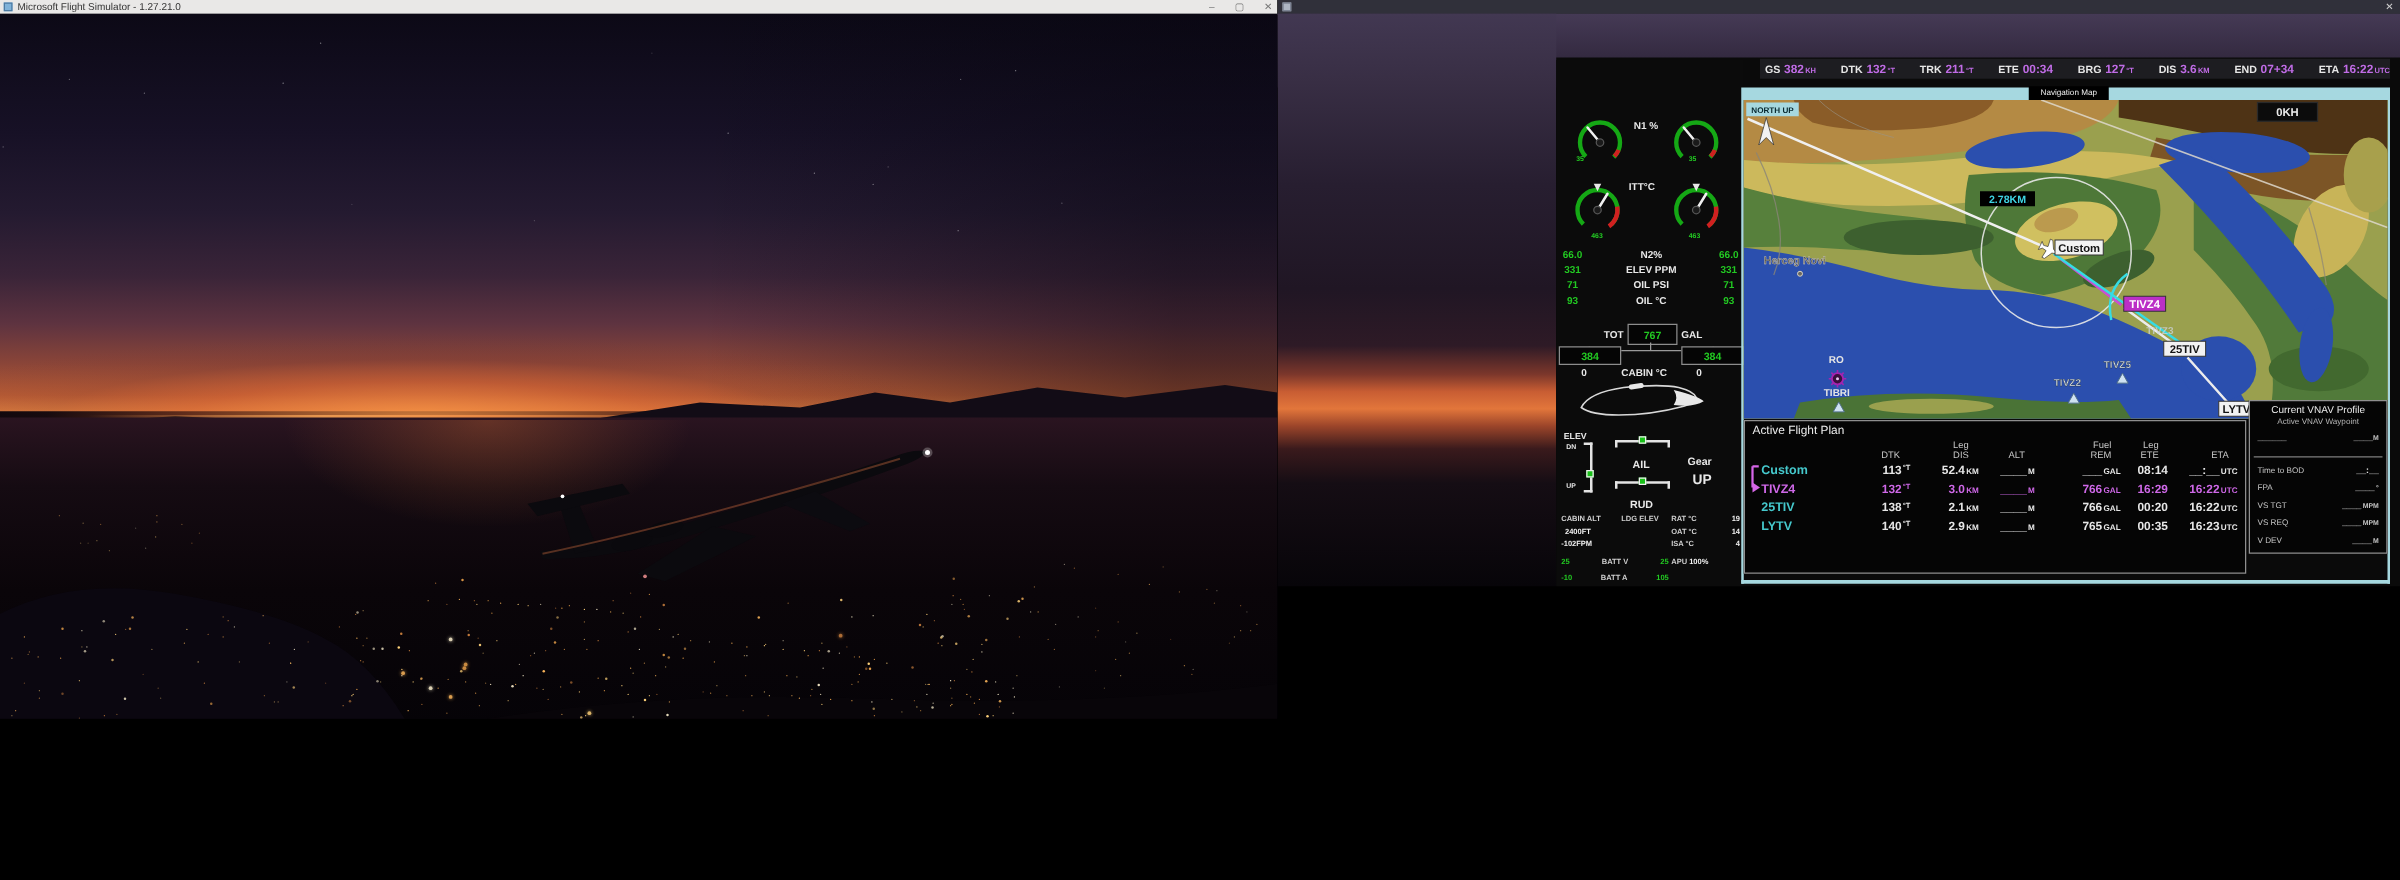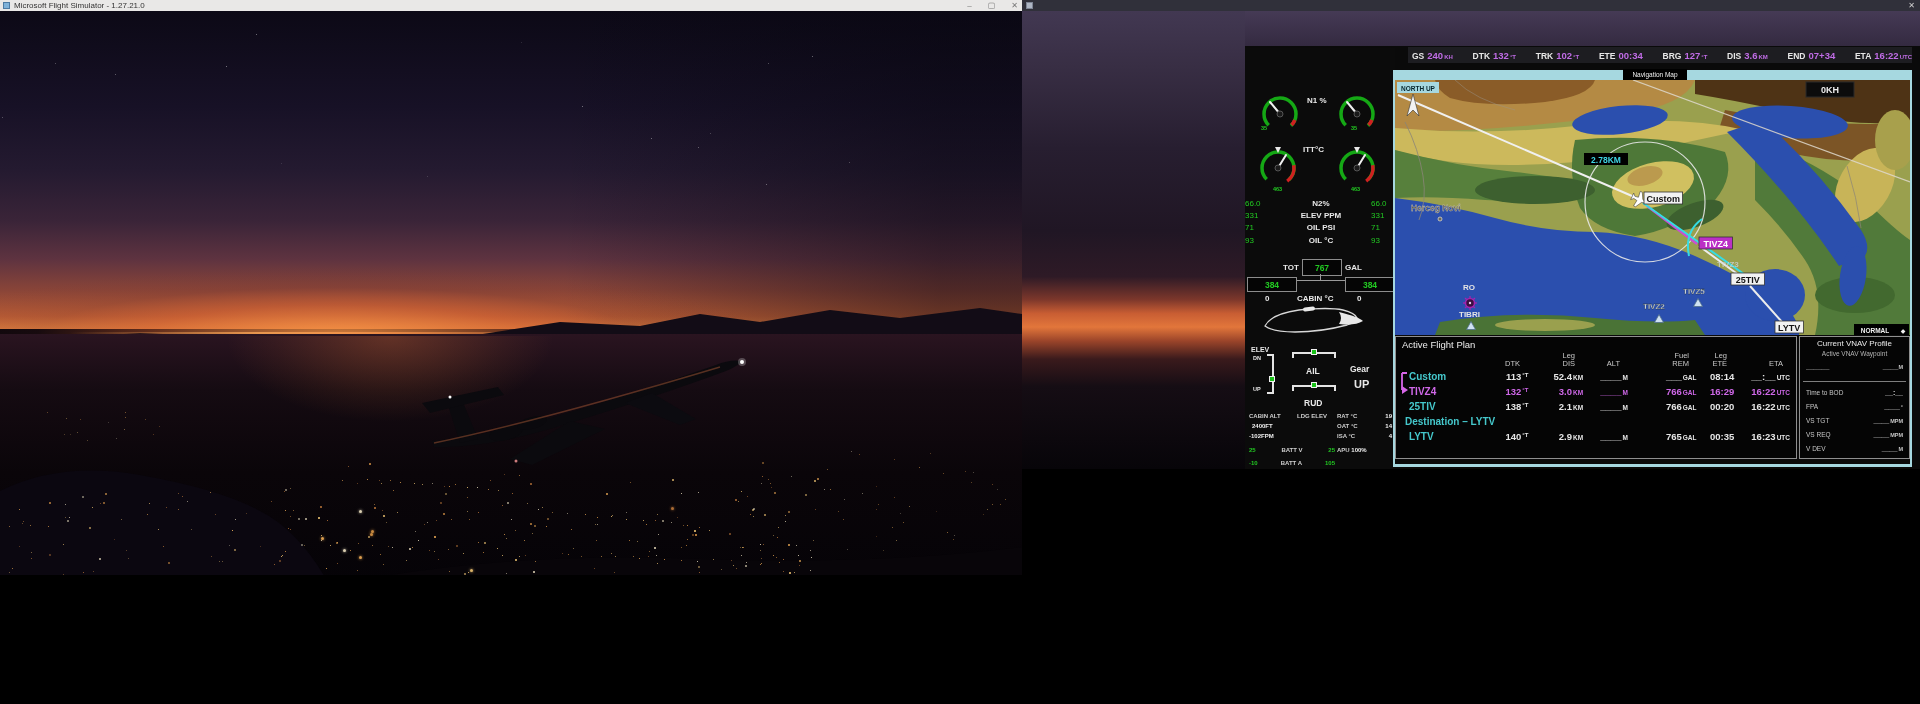--- a/index.html
+++ b/index.html
@@ -55,21 +55,21 @@
   .navf i{font-style:normal;font-weight:bold;font-size:9.5px;color:#c06ce6;}
   .navf em{font-style:normal;font-weight:bold;font-size:6px;color:#c06ce6;margin-left:1px;}
 
   
   .engine{position:absolute;left:223px;top:48px;width:150px;height:421px;background:#0b0b0b;overflow:hidden;}
   .eg{position:absolute;font-weight:bold;white-space:nowrap;}
   .eg-lab{color:#e8e8e8;font-size:8px;}
   .eg-tiny{font-size:5.5px;color:#22c922;}
   #engrows{position:absolute;left:0;top:149px;width:150px;}
   .erow{position:relative;height:12.4px;display:flex;align-items:center;}
-  .erow .ev{width:26px;text-align:left;color:#22c922;font-size:8px;font-weight:normal;}
+  .erow .ev{width:26px;text-align:center;color:#22c922;font-size:8px;font-weight:bold;}
   .erow .ev.r{width:24px;margin-left:0;}
   .erow .el{flex:1;text-align:center;color:#e8e8e8;font-size:8px;font-weight:bold;}
   .fbox{position:absolute;border:1px solid #8d8d8d;color:#22c922;font-weight:bold;font-size:8.5px;
         display:flex;align-items:center;justify-content:center;background:#050505;}
   .fline{position:absolute;background:#9a9a9a;}
   .scale-h{position:absolute;height:2px;background:#e4e4e4;}
   .scale-v{position:absolute;width:2px;background:#e4e4e4;}
   .tick{position:absolute;background:#e4e4e4;}
   .marker{position:absolute;width:6px;height:6px;background:#18c018;border:1px solid #f0f0f0;box-sizing:border-box;}
   .st{position:absolute;font-size:6px;color:#cfcfcf;font-weight:bold;white-space:nowrap;}
@@ -97,21 +97,21 @@
   .fprow .cname{text-align:left;padding-left:9px;font-size:10px;}
   .fprow .u{font-size:6.5px;font-weight:bold;margin-left:1px;}
   .fprow .sup{position:relative;top:-3px;font-size:6px;}
   .c-cyan{color:#45c8cc;}
   .c-white{color:#e6e6e6;}
   .c-mag{color:#cf68e8;}
   .fp-section{padding-left:5px;color:#45c8cc;font-size:10px;font-weight:bold;}
   #fpbracket{position:absolute;left:1px;top:33px;}
 
   
-  .vnav{position:absolute;left:777px;top:336px;width:111px;height:123px;background:#050505;
+  .vnav{position:absolute;left:777px;top:320px;width:111px;height:123px;background:#050505;
         border:1px solid #8f8f8f;box-sizing:border-box;}
   .vn-title{position:absolute;left:0;top:2px;width:109px;text-align:center;font-size:8px;color:#eaeaea;white-space:nowrap;}
   .vn-sub{position:absolute;left:0;top:13px;width:109px;text-align:center;font-size:6.5px;color:#b4b4b4;white-space:nowrap;}
   .vn-wpt{position:absolute;left:6px;top:26px;width:97px;display:flex;justify-content:space-between;
           font-size:7px;color:#dcdcdc;font-weight:bold;}
   .vn-div{position:absolute;left:3px;top:44px;width:103px;height:1px;background:#7e7e7e;}
   #vnavrows{position:absolute;left:6px;top:48px;width:97px;}
   .vnrow{height:14px;display:flex;justify-content:space-between;align-items:center;}
   .vnrow b{font-weight:normal;font-size:6.5px;color:#c6c6c6;white-space:nowrap;}
   .vnrow i{font-style:normal;font-size:7px;color:#e2e2e2;font-weight:bold;white-space:nowrap;}
@@ -550,31 +550,31 @@
     <div class="av-base"></div>
     <div class="navstrip"></div>
 
     <span class="nv lbl" style="left:226px;top:50px;">COM1</span>
     <span class="nv grn" style="left:253px;top:49.5px;font-size:9.5px;">119.325</span>
     <span class="nv lbl" style="left:295px;top:50px;">COM2</span>
     <span class="nv wht" style="left:322px;top:49.5px;font-size:9.5px;">124.850</span>
     <div class="navfields" id="navfields">
         <span class="navf">
           <b>GS</b>
-          <i>240</i>
+          <i>382</i>
           <em>KH</em>
         </span>
         <span class="navf">
           <b>DTK</b>
           <i>132</i>
           <em>°T</em>
         </span>
         <span class="navf">
           <b>TRK</b>
-          <i>102</i>
+          <i>211</i>
           <em>°T</em>
         </span>
         <span class="navf">
           <b>ETE</b>
           <i>00:34</i>
         </span>
         <span class="navf">
           <b>BRG</b>
           <i>127</i>
           <em>°T</em>
@@ -854,23 +854,20 @@
           <div class="fprow">
             <span class="cell cname" style="width: 90px;"><span class="c-cyan">25TIV</span></span>
             <span class="cell" style="width: 30px;"><span class="c-white">138<span class="u sup">°T</span></span></span>
             <span class="cell" style="width: 55px;"><span class="c-white">2.1<span class="u">KM</span></span></span>
             <span class="cell" style="width: 45px;"><span class="c-white">____<span class="u">M</span></span></span>
             <span class="cell" style="width: 69px;"><span class="c-white">766<span class="u">GAL</span></span></span>
             <span class="cell" style="width: 38px;"><span class="c-white">00:20</span></span>
             <span class="cell" style="width: 56px;"><span class="c-white">16:22<span class="u">UTC</span></span></span>
           </div>
           <div class="fprow">
-            <span class="fp-section">Destination – LYTV</span>
-          </div>
-          <div class="fprow">
             <span class="cell cname" style="width: 90px;"><span class="c-cyan">LYTV</span></span>
             <span class="cell" style="width: 30px;"><span class="c-white">140<span class="u sup">°T</span></span></span>
             <span class="cell" style="width: 55px;"><span class="c-white">2.9<span class="u">KM</span></span></span>
             <span class="cell" style="width: 45px;"><span class="c-white">____<span class="u">M</span></span></span>
             <span class="cell" style="width: 69px;"><span class="c-white">765<span class="u">GAL</span></span></span>
             <span class="cell" style="width: 38px;"><span class="c-white">00:35</span></span>
             <span class="cell" style="width: 56px;"><span class="c-white">16:23<span class="u">UTC</span></span></span>
           </div>
         </div>
       <svg id="fpbracket" width="14" height="28" viewBox="0 0 14 28">

